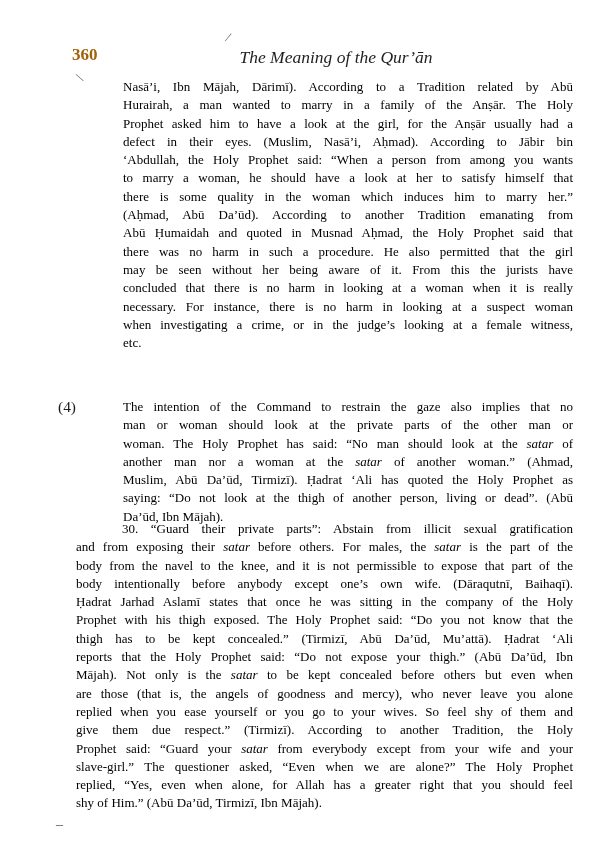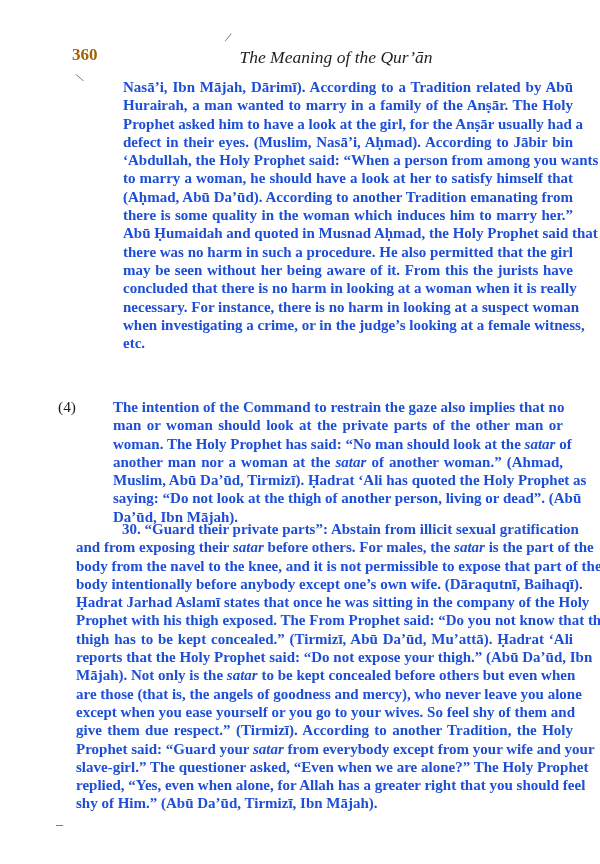--- a/index.html
+++ b/index.html
@@ -35,25 +35,24 @@
       box-sizing: border-box;
       color: #1f1f1f;
     }
     .mark {
       position: absolute;
       color: #555;
       font-size: 14px;
     }
     .block {
       position: absolute;
-      font-size: 15px;
+      font-size: 13px;
       line-height: 18.3px;
       text-align: justify;
-      color: #1d4ed8;
-      font-weight: bold;
+      color: #000000;
     }
     .block .line {
       display: block;
       text-align: justify;
       text-align-last: justify;
       white-space: nowrap;
       height: 18.3px;
     }
     .block .line.last {
       text-align-last: left;
@@ -63,21 +62,21 @@
       width: 450px;
       top: 78px;
     }
     .item4-num {
       position: absolute;
       left: 58px;
       top: 398px;
       font-size: 15.4px;
     }
     .item4 {
-      left: 113px;
+      left: 123px;
       width: 450px;
       top: 398px;
     }
     .note30 {
       left: 76px;
       width: 497px;
       top: 484px;
       margin-top: 36px;
     }
     .note30 .first {
@@ -95,22 +94,22 @@
 <span class="mark" style="left:78px; top:70px; transform:rotate(-30deg);">\</span>
 <span class="mark" style="left:56px; top:812px;">_</span>
 
 <div class="block cont" id="cont">
     <span class="line">Nasā’i, Ibn Mājah, Dārimī). According to a Tradition related by Abū</span>
     <span class="line">Hurairah, a man wanted to marry in a family of the Anṣār. The Holy</span>
     <span class="line">Prophet asked him to have a look at the girl, for the Anṣār usually had a</span>
     <span class="line">defect in their eyes. (Muslim, Nasā’i, Aḥmad). According to Jābir bin</span>
     <span class="line">‘Abdullah, the Holy Prophet said: “When a person from among you wants</span>
     <span class="line">to marry a woman, he should have a look at her to satisfy himself that</span>
+    <span class="line">there is some quality in the woman which induces him to marry her.”</span>
     <span class="line">(Aḥmad, Abū Da’ūd). According to another Tradition emanating from</span>
-    <span class="line">there is some quality in the woman which induces him to marry her.”</span>
     <span class="line">Abū Ḥumaidah and quoted in Musnad Aḥmad, the Holy Prophet said that</span>
     <span class="line">there was no harm in such a procedure. He also permitted that the girl</span>
     <span class="line">may be seen without her being aware of it. From this the jurists have</span>
     <span class="line">concluded that there is no harm in looking at a woman when it is really</span>
     <span class="line">necessary. For instance, there is no harm in looking at a suspect woman</span>
     <span class="line">when investigating a crime, or in the judge’s looking at a female witness,</span>
     <span class="line last">etc.</span>
   </div>
 
 <div class="item4-num">(4)</div>
@@ -123,24 +122,24 @@
     <span class="line">saying: “Do not look at the thigh of another person, living or dead”. (Abū</span>
     <span class="line last">Da’ūd, Ibn Mājah).</span>
   </div>
 
 <div class="block note30" id="note30">
     <span class="line first">30. “Guard their private parts”: Abstain from illicit sexual gratification</span>
     <span class="line">and from exposing their <em>satar</em> before others. For males, the <em>satar</em> is the part of the</span>
     <span class="line">body from the navel to the knee, and it is not permissible to expose that part of the</span>
     <span class="line">body intentionally before anybody except one’s own wife. (Dāraqutnī, Baihaqī).</span>
     <span class="line">Ḥadrat Jarhad Aslamī states that once he was sitting in the company of the Holy</span>
-    <span class="line">Prophet with his thigh exposed. The From Prophet said: “Do you not know that the</span>
+    <span class="line">Prophet with his thigh exposed. The Holy Prophet said: “Do you not know that the</span>
     <span class="line">thigh has to be kept concealed.” (Tirmizī, Abū Da’ūd, Mu’attā). Ḥadrat ‘Ali</span>
     <span class="line">reports that the Holy Prophet said: “Do not expose your thigh.” (Abū Da’ūd, Ibn</span>
     <span class="line">Mājah). Not only is the <em>satar</em> to be kept concealed before others but even when</span>
     <span class="line">are those (that is, the angels of goodness and mercy), who never leave you alone</span>
-    <span class="line">except when you ease yourself or you go to your wives. So feel shy of them and</span>
+    <span class="line">replied when you ease yourself or you go to your wives. So feel shy of them and</span>
     <span class="line">give them due respect.” (Tirmizī). According to another Tradition, the Holy</span>
     <span class="line">Prophet said: “Guard your <em>satar</em> from everybody except from your wife and your</span>
     <span class="line">slave-girl.” The questioner asked, “Even when we are alone?” The Holy Prophet</span>
     <span class="line">replied, “Yes, even when alone, for Allah has a greater right that you should feel</span>
     <span class="line last">shy of Him.” (Abū Da’ūd, Tirmizī, Ibn Mājah).</span>
   </div>
 
 </body></html>

